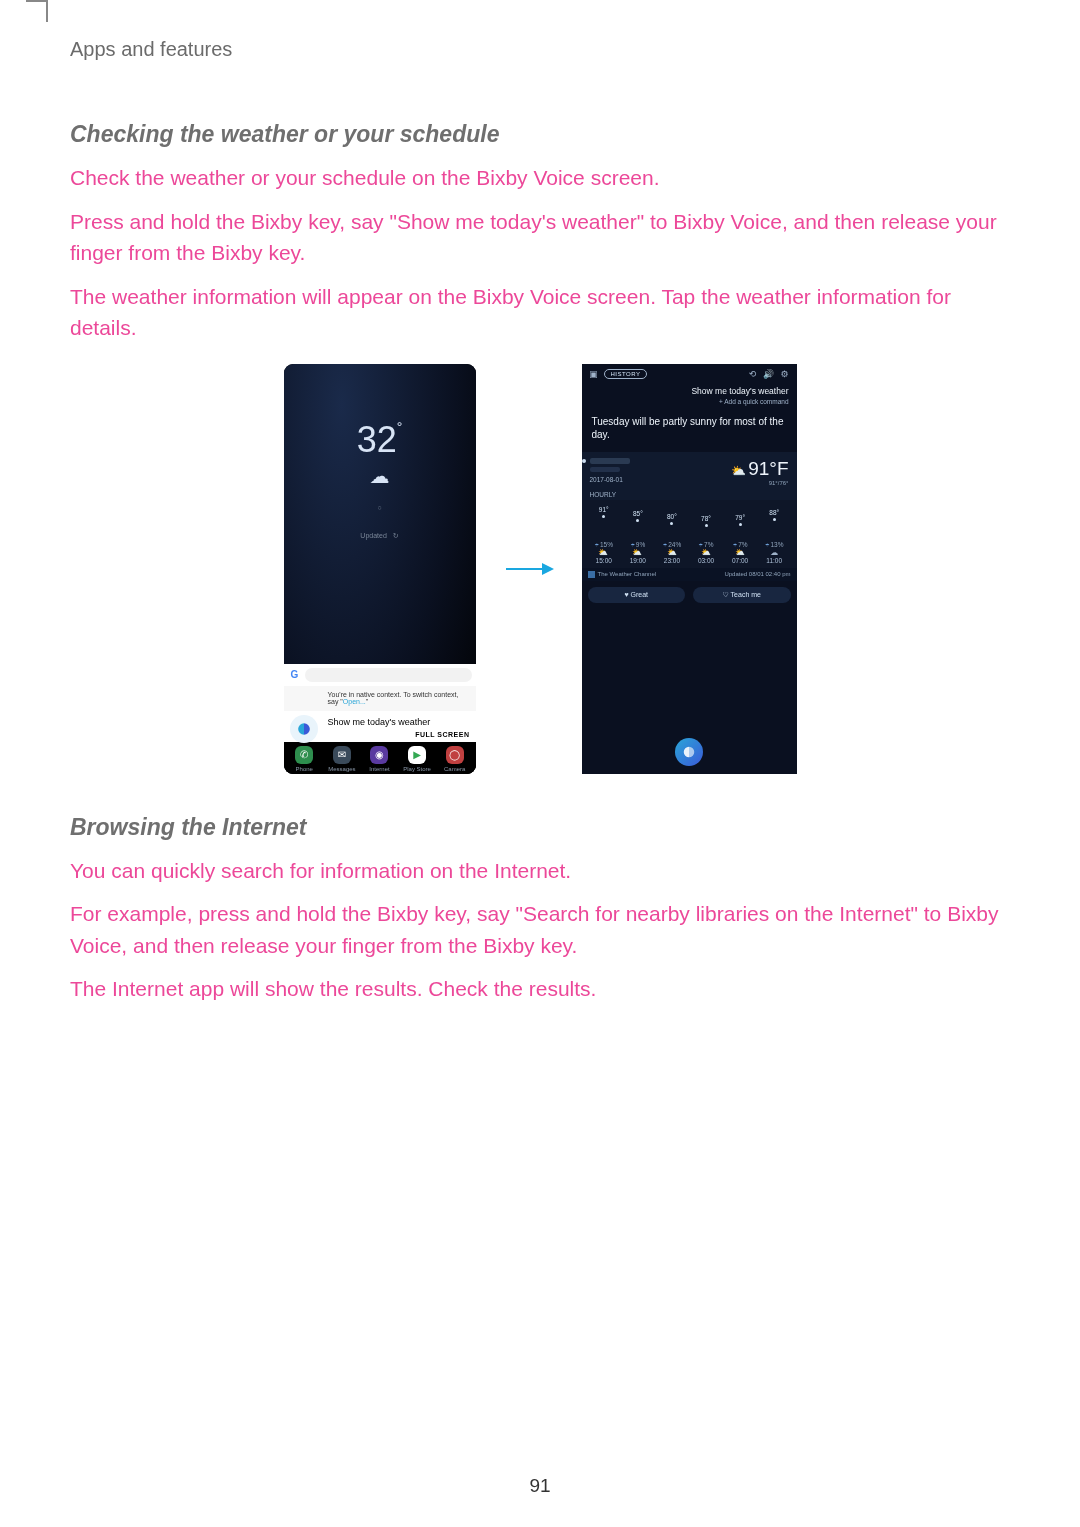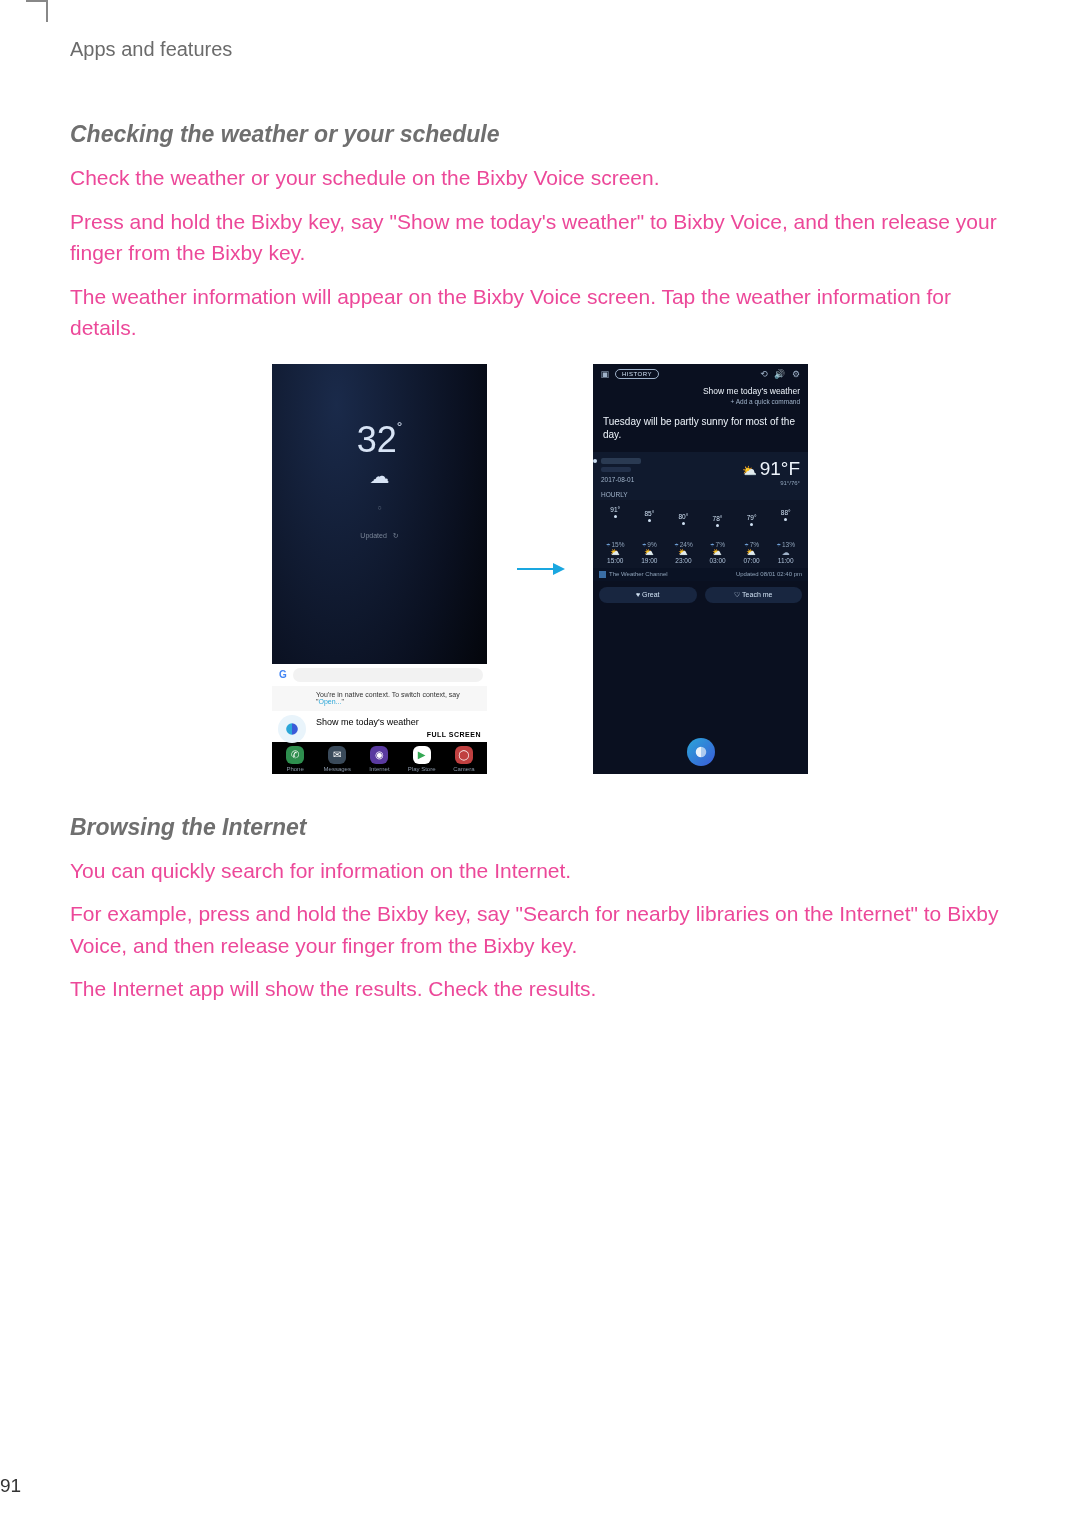--- a/index.html
+++ b/index.html
@@ -4,21 +4,21 @@
 <style>
   * { box-sizing: border-box; margin: 0; padding: 0; }
   html, body { width: 1080px; height: 1527px; background: #fff; font-family: Arial, Helvetica, sans-serif; color: #222; }
   .page { position: relative; width: 1080px; height: 1527px; padding: 30px 70px 40px 70px; }
   .tick { position: absolute; left: 46px; top: 0; width: 2px; height: 22px; background: #888; }
   .tick::after { content: ""; position: absolute; left: -20px; top: 0; width: 20px; height: 2px; background: #888; }
   .breadcrumb { font-size: 20px; color: #6b6b6b; margin: 8px 0 60px 0; }
   .h2 { font-size: 23px; font-weight: bold; color: #6f6f6f; margin-bottom: 14px; font-style: italic; }
   .body { font-size: 21px; line-height: 1.5; color: #ec4899; margin-bottom: 12px; }
   .figure-row { display: flex; align-items: center; justify-content: center; gap: 28px; margin: 20px 0 40px 0; }
-  .phone { width: 215px; height: 410px; background: #000; position: relative; color: #fff; font-size: 8px; overflow: hidden; }
+  .phone { width: 192px; height: 410px; background: #000; position: relative; color: #fff; font-size: 8px; overflow: hidden; border-radius: 9px; }
   .phone .sky { position: absolute; inset: 0; background: radial-gradient(ellipse at 30% 10%, #1a2a4a 0%, #0a1020 60%, #000 100%); }
   .phone .temp { position: absolute; top: 55px; left: 0; right: 0; text-align: center; font-size: 36px; font-weight: 200; color: #d8e4f5; }
   .phone .deg { font-size: 14px; vertical-align: top; }
   .phone .wicon { position: absolute; top: 100px; left: 0; right: 0; text-align: center; font-size: 20px; color: #d8e4f5; }
   .phone .loc { position: absolute; top: 140px; left: 0; right: 0; text-align: center; font-size: 7px; color: #6c7a8e; }
   .phone .updated { position: absolute; top: 168px; left: 0; right: 0; text-align: center; font-size: 7px; color: #7a8698; }
   .phone .updated .refresh { display:inline-block; margin-left:4px; }
   .home-bottom { position: absolute; left: 0; right: 0; bottom: 0; }
   .search-row { display: flex; align-items: center; background: #fff; height: 22px; padding: 0 4px; }
   .g { width: 14px; height: 14px; background: #fff; color: #4285f4; font-weight: bold; font-size: 10px; display:flex; align-items:center; justify-content:center; border-radius:2px; }
@@ -73,21 +73,21 @@
   .p2-row.precip .cell { color:#8fa3ba; }
   .p2-row.precip .cell::before { content:"\2602"; font-size:5px; margin-right:1px; color:#6fa0d8; }
   .p2-row.icons .cell { font-size:8px; }
   .p2-row.time .cell { color:#aec1d8; font-size:6.5px; }
   .p2-footer { display:flex; justify-content:space-between; align-items:center; background:#0a1224; padding:3px 6px; font-size:6px; color:#8fa3ba; }
   .p2-footer .twc::before { content:""; display:inline-block; width:7px; height:7px; background:#3a6ea5; margin-right:3px; vertical-align:middle; }
   .p2-feedback { display:flex; gap:8px; padding:6px; background:#0a1020; }
   .fb-btn { flex:1; background:#182640; border-radius:12px; text-align:center; padding:4px 0; font-size:7px; color:#cfe0f2; }
   .p2-mic { position:absolute; left:50%; bottom:8px; transform:translateX(-50%); width:28px; height:28px; border-radius:50%; background:linear-gradient(135deg,#2aa6d8,#3a5ad8); display:flex; align-items:center; justify-content:center; }
 
-  .page-num { position:absolute; left:0; right:0; bottom:30px; font-size:19px; color:#333; }
+  .page-num { position:absolute; left:0; right:0; bottom:30px; text-align:center; font-size:19px; color:#333; }
 
   .bixby-b { width:14px; height:14px; }
 </style>
 </head>
 <body>
 
 <div class="page">
   <div class="tick"></div>
 
   <div class="breadcrumb">Apps and features</div>

